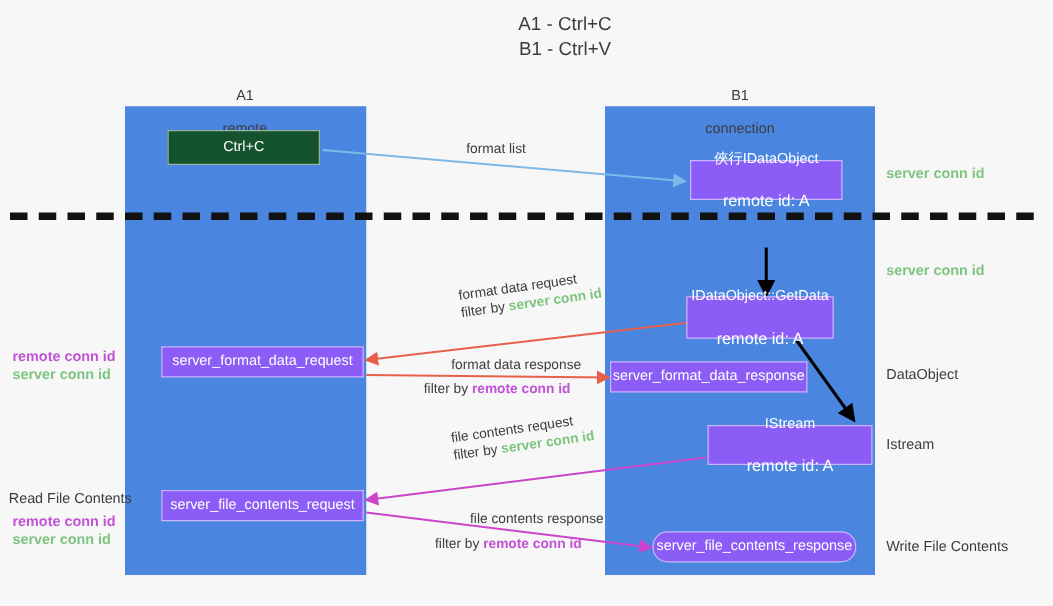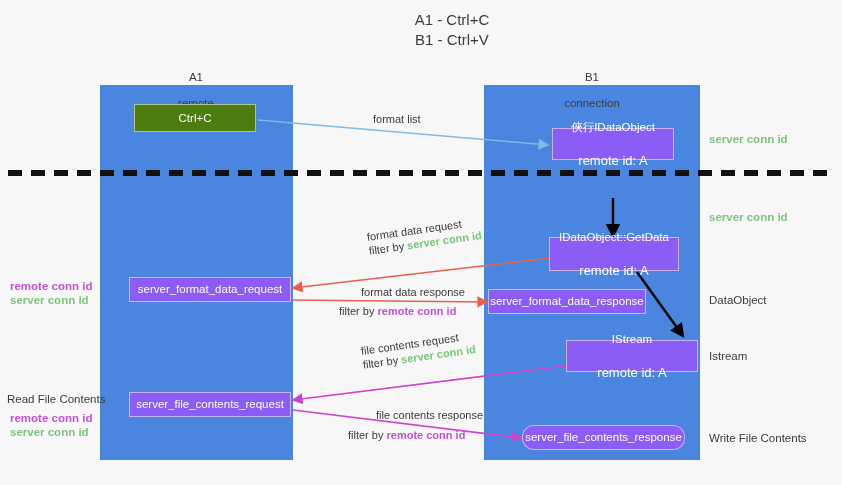--- a/index.html
+++ b/index.html
@@ -54,21 +54,21 @@
     flex-direction: column;
     align-items: center;
     justify-content: center;
     text-align: center;
     color: #ffffff;
     font-size: 11.5px;
     line-height: 13px;
     border: 1px solid rgba(255,255,255,0.55);
   }
   .node.orange { background: #8b5cf6; }
-  .node.green  { background: #4d7c0f; }
+  .node.green  { background: #14532d; }
   .node .ln2 { font-size: 13px; margin-top: 20px; }
   .side-label {
     position: absolute;
     font-size: 11.5px;
     color: #3c3c3c;
     line-height: 14px;
   }
   .conn-label {
     position: absolute;
     font-size: 11.5px;
@@ -149,21 +149,21 @@
   <div class="node green" style="left:134px; top:104px; width:122px; height:28px;">
     <span>Ctrl+C</span>
   </div>
 
   <div class="node orange" style="left:552px; top:128px; width:122px; height:32px;">
     <span>俠行IDataObject</span>
     <span class="ln2">remote id: A</span>
   </div>
 
 
-  <div class="node orange" style="left:549px; top:237px; width:130px; height:34px;">
+  <div class="node orange" style="left:549px; top:237px; width:118px; height:34px;">
     <span>IDataObject::GetData</span>
     <span class="ln2">remote id: A</span>
   </div>
 
   <div class="node orange" style="left:129px; top:277px; width:162px; height:25px;">
     <span>server_format_data_request</span>
   </div>
 
   <div class="node orange" style="left:488px; top:289px; width:158px; height:25px;">
     <span>server_format_data_response</span>

